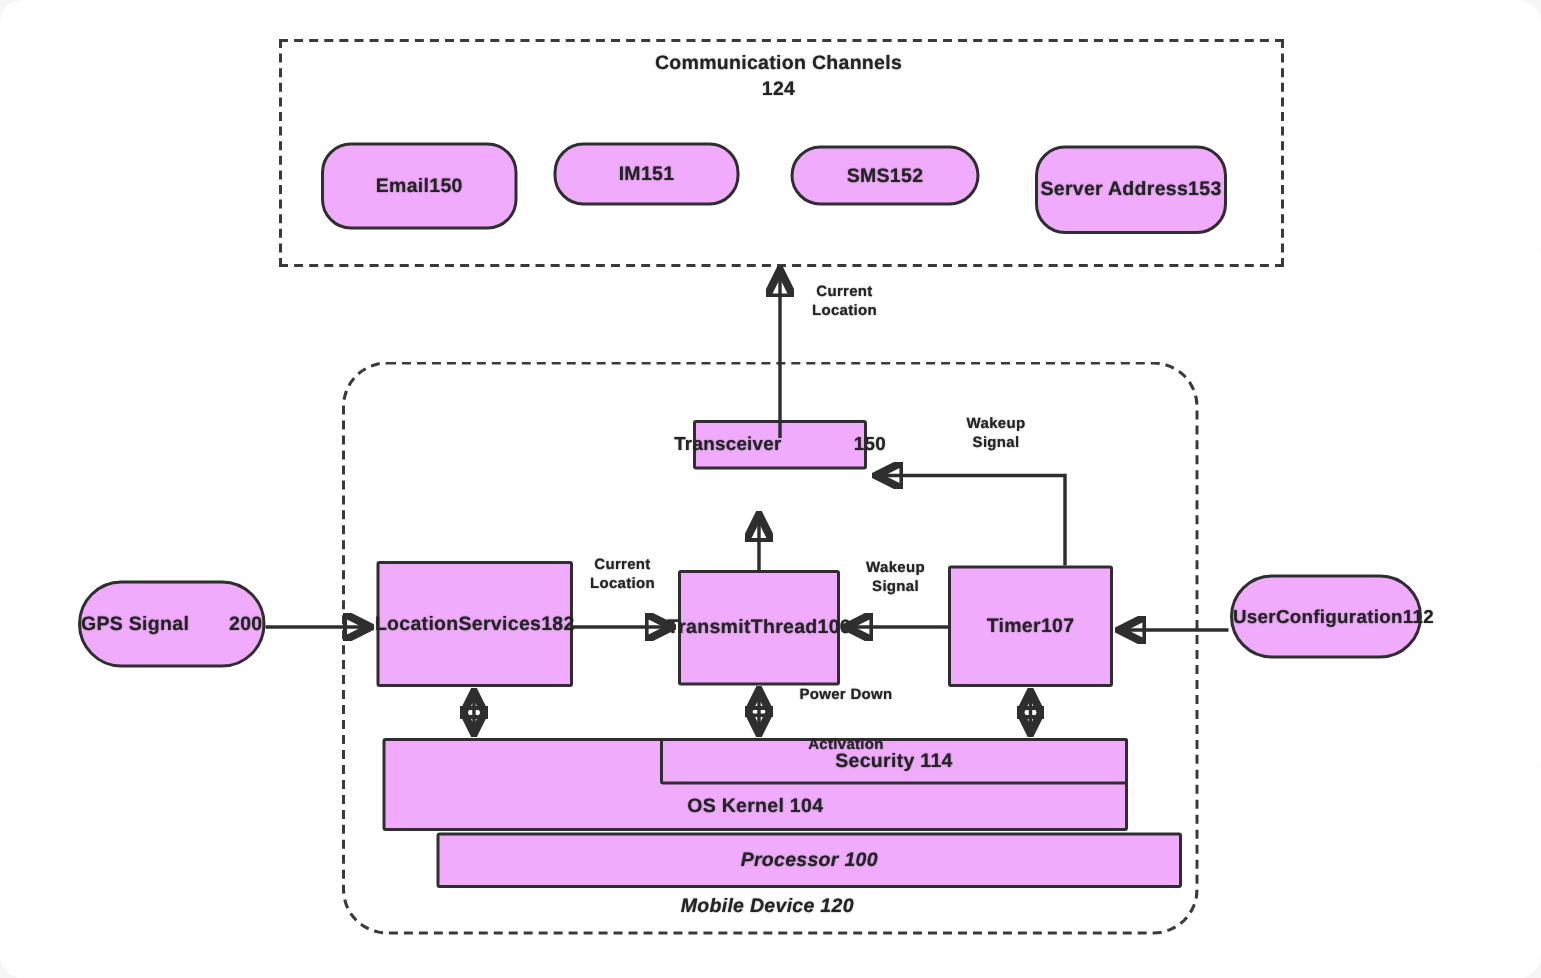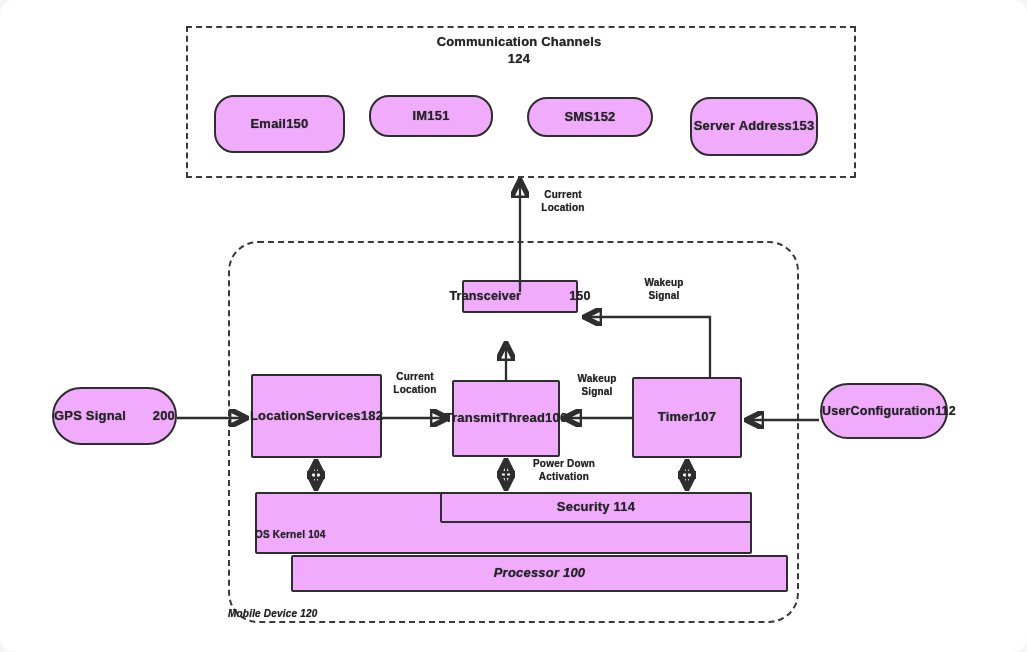--- a/index.html
+++ b/index.html
@@ -19,21 +19,21 @@
     font-size:13px;font-weight:bold;line-height:1.3;
     text-shadow:0 0 0.9px rgba(40,40,40,0.75);
     letter-spacing:0.2px;
   }
   .small{font-size:12.5px;}
   .arrowlabel{
     position:absolute;text-align:center;font-size:10px;font-weight:bold;
     line-height:1.32;text-shadow:0 0 0.9px rgba(40,40,40,0.75);letter-spacing:0.2px;
   }
   .caption{
-    position:absolute;text-align:left;font-weight:bold;font-size:10px;
+    position:absolute;text-align:center;font-weight:bold;font-size:13px;
     text-shadow:0 0 0.9px rgba(40,40,40,0.75);letter-spacing:0.2px;
   }
   .italic{font-style:italic;}
   .titleblock{position:absolute;text-align:center;}
   svg.connectors{position:absolute;left:0;top:0;width:1027px;height:652px;pointer-events:none;}
   svg.connectors path, svg.connectors line, svg.connectors polyline{
     stroke:#2e2e2e;stroke-width:2.3;fill:none;
   }
 </style>
 </head>
@@ -95,21 +95,21 @@
   <div class="box" style="left:255px;top:492px;width:497px;height:62px;"></div>
   <div class="box" style="left:440px;top:492px;width:312px;height:31px;">
     <span class="t">Security 114</span>
   </div>
   <div class="caption" style="left:255px;top:529px;width:497px;">OS Kernel 104</div>
 
   <div class="box" style="left:255px;top:555px;width:497px;height:37px;margin-left:36px;">
     <span class="t italic">Processor 100</span>
   </div>
 
-  <div class="caption italic" style="left:228px;top:596px;width:567px;margin-top:12px;">Mobile Device 120</div>
+  <div class="caption italic" style="left:228px;top:596px;width:567px;">Mobile Device 120</div>
 
   <div class="box oval" style="left:52px;top:387px;width:125px;height:58px;">
     <span class="t">GPS Signal</span>
     <span class="t">200</span>
   </div>
 
   <div class="box oval" style="left:820px;top:383px;width:128px;height:56px;">
     <span class="t small">User</span>
     <span class="t small">Configuration</span>
     <span class="t small">112</span>
@@ -130,21 +130,21 @@
     <span style="display:block;">Location</span>
   </div>
 
   <div class="arrowlabel" style="left:566px;top:372px;width:62px;">
     <span style="display:block;">Wakeup</span>
     <span style="display:block;">Signal</span>
   </div>
 
   <div class="arrowlabel" style="left:516px;top:457px;width:96px;">
     <span style="display:block;">Power Down</span>
-    <span style="display:block;">Activation</span>
+    <span style="display:block;margin-top:20px;">Activation</span>
   </div>
 
   <svg class="connectors">
     <defs>
       <marker id="m-end" markerWidth="9" markerHeight="8" refX="7.5" refY="4" orient="auto">
         <path d="M0,0 L8,4 L0,8 z" fill="#2e2e2e" stroke="none"></path>
       </marker>
       <marker id="m-start" markerWidth="9" markerHeight="8" refX="7.5" refY="4" orient="auto-start-reverse">
         <path d="M0,0 L8,4 L0,8 z" fill="#2e2e2e" stroke="none"></path>
       </marker>

